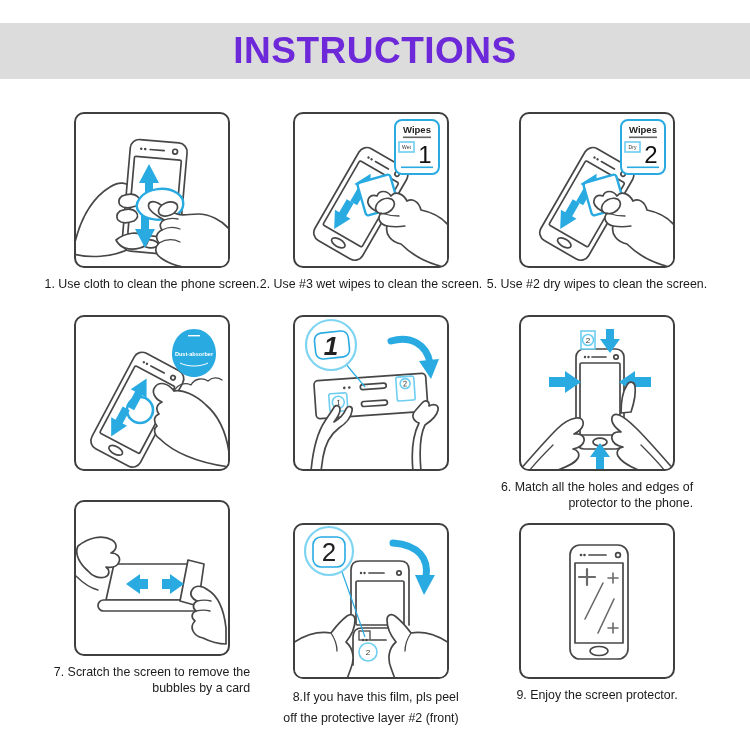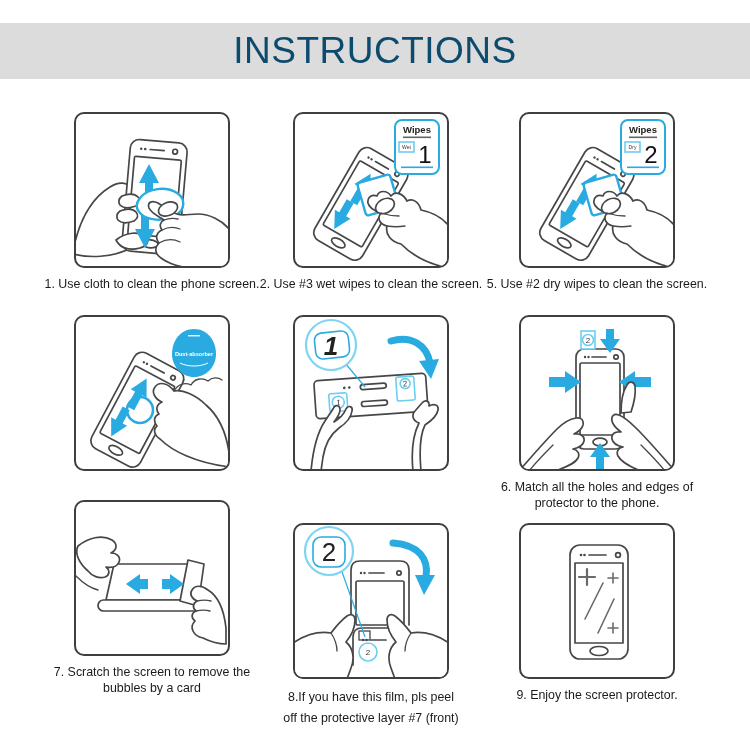--- a/index.html
+++ b/index.html
@@ -1,25 +1,25 @@
 <!DOCTYPE html>
 <html><head>
 <meta charset="utf-8">
 <style>
   html,body{margin:0;padding:0;background:#fff;}
   .page{position:relative;width:750px;height:750px;background:#ffffff;overflow:hidden;
         font-family:"Liberation Sans",sans-serif;}
   .header{position:absolute;top:23px;left:0;width:750px;height:56px;background:#dcdcdc;
           display:flex;align-items:center;justify-content:center;}
-  .header .title{font-size:37px;font-weight:normal;color:#0c4a6e;letter-spacing:.5px;margin:4px;}
+  .header .title{font-size:37px;font-weight:bold;color:#6d28d9;letter-spacing:.5px;margin:4px;}
   .cell{position:absolute;width:224px;text-align:center;}
   .panel{width:156px;height:156px;border:2px solid #3f3f3f;border-radius:10px;margin:0 auto;
          background:#fff;box-sizing:border-box;overflow:hidden;}
   .panel svg{display:block;width:100%;height:100%;}
-  .cap{display:inline-block;margin-top:8px;text-align:center;white-space:pre-line;
+  .cap{display:inline-block;margin-top:8px;text-align:right;white-space:pre-line;
        font-size:12.4px;line-height:16px;color:#1b1b1b;}
   .cap.c8{line-height:21px;}
   
   .ln{fill:none;stroke:#474747;stroke-width:1.7;stroke-linecap:round;stroke-linejoin:round;}
   .fw{fill:#ffffff;}
   .hand{fill:#ffffff;stroke:#474747;stroke-width:1.7;stroke-linejoin:round;stroke-linecap:round;}
   .lnf{fill:none;stroke:#474747;stroke-width:1.3;stroke-linecap:round;}
   .dot{fill:#474747;}
   .blue{fill:#29abe2;}
   .bluln{fill:none;stroke:#29abe2;stroke-width:7;stroke-linecap:round;}
@@ -287,21 +287,21 @@
         <g>
           <path class="bluln" d="M98,18 C124,20 134,34 131,52"></path>
           <polygon class="blue" points="120,50 140,50 129,70"></polygon>
         </g>
         <path class="hand" d="M-2,154 L-2,118 C10,110 24,106 36,108 C42,100 48,94 52,91 C56,88 60,90 60,95 C60,103 56,111 51,117 C58,123 60,133 56,143 L52,154 Z"></path>
         <path class="hand" d="M154,154 L154,118 C142,110 128,106 116,108 C110,100 104,94 100,91 C96,88 92,90 92,95 C92,103 96,111 101,117 C94,123 92,133 96,143 L100,154 Z"></path>
         <path class="lnf" d="M36,108 C40,114 42,120 42,126 M116,108 C112,114 110,120 110,126"></path>
       </svg>
     </div>
     <div class="cap c8">8.If you have this film, pls peel
-off the protective layer #7 (front)</div>
+off the protective layer #2 (front)</div>
   </div>
 
   <div class="cell" style="left:485px;top:523px">
     <div class="panel">
       <svg viewBox="0 0 152 152">
         <g>
           <rect class="ln fw" x="49" y="20" width="58" height="114" rx="10"></rect>
           <circle class="dot" cx="60" cy="30" r="1.3"></circle>
             <circle class="dot" cx="63.5" cy="30" r="1.3"></circle>
           <line class="ln" x1="68" y1="30" x2="85" y2="30"></line>

